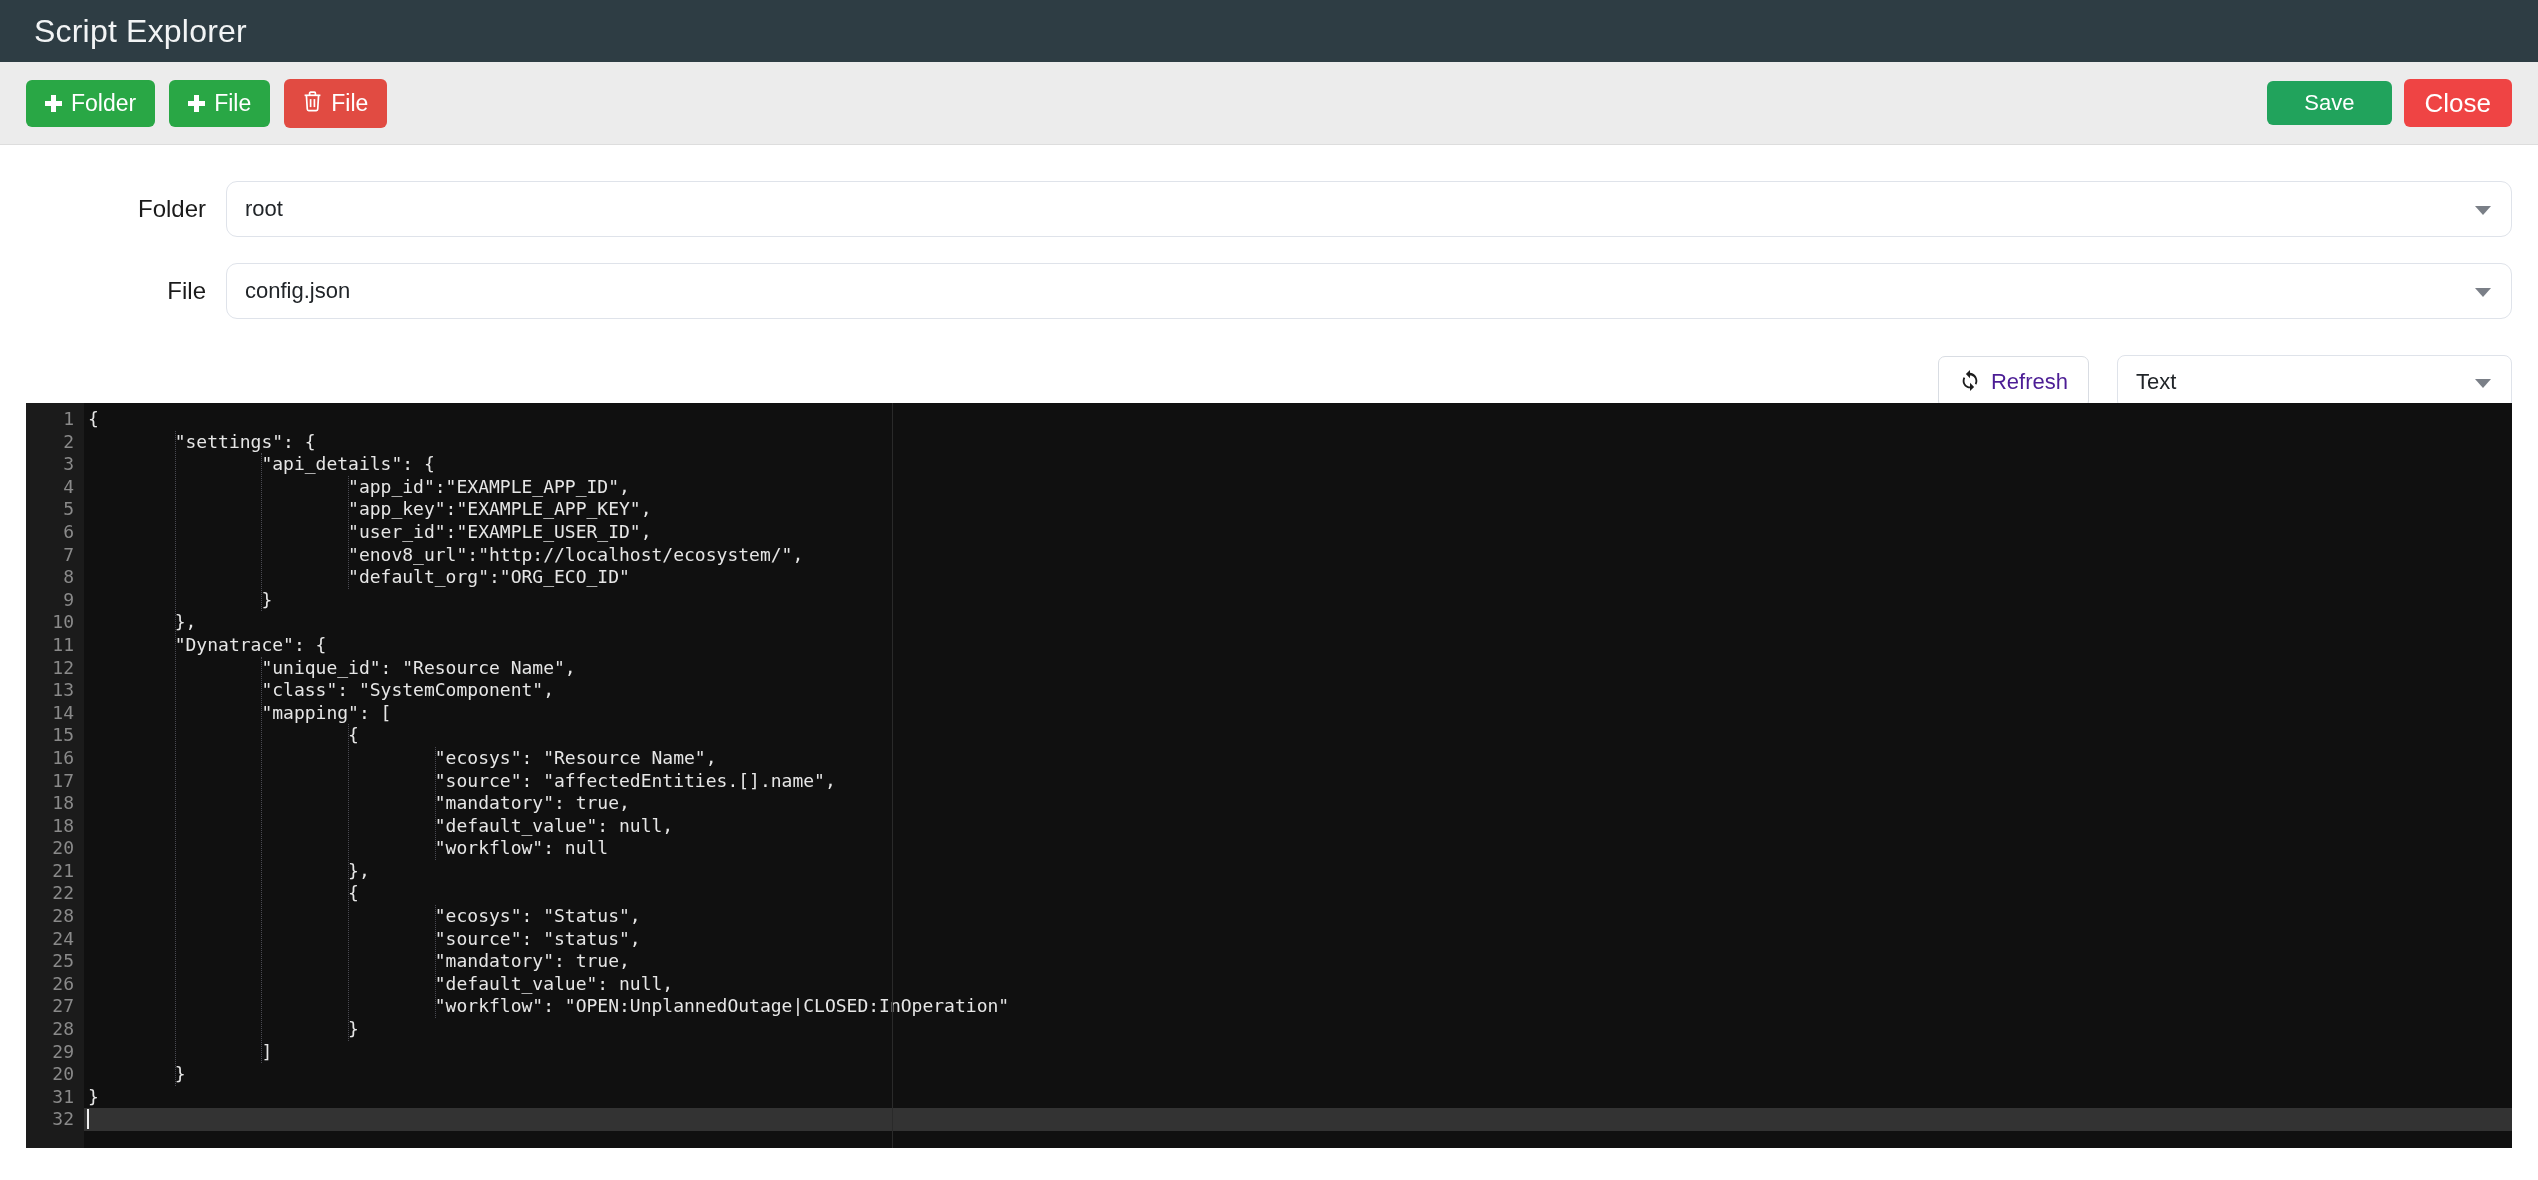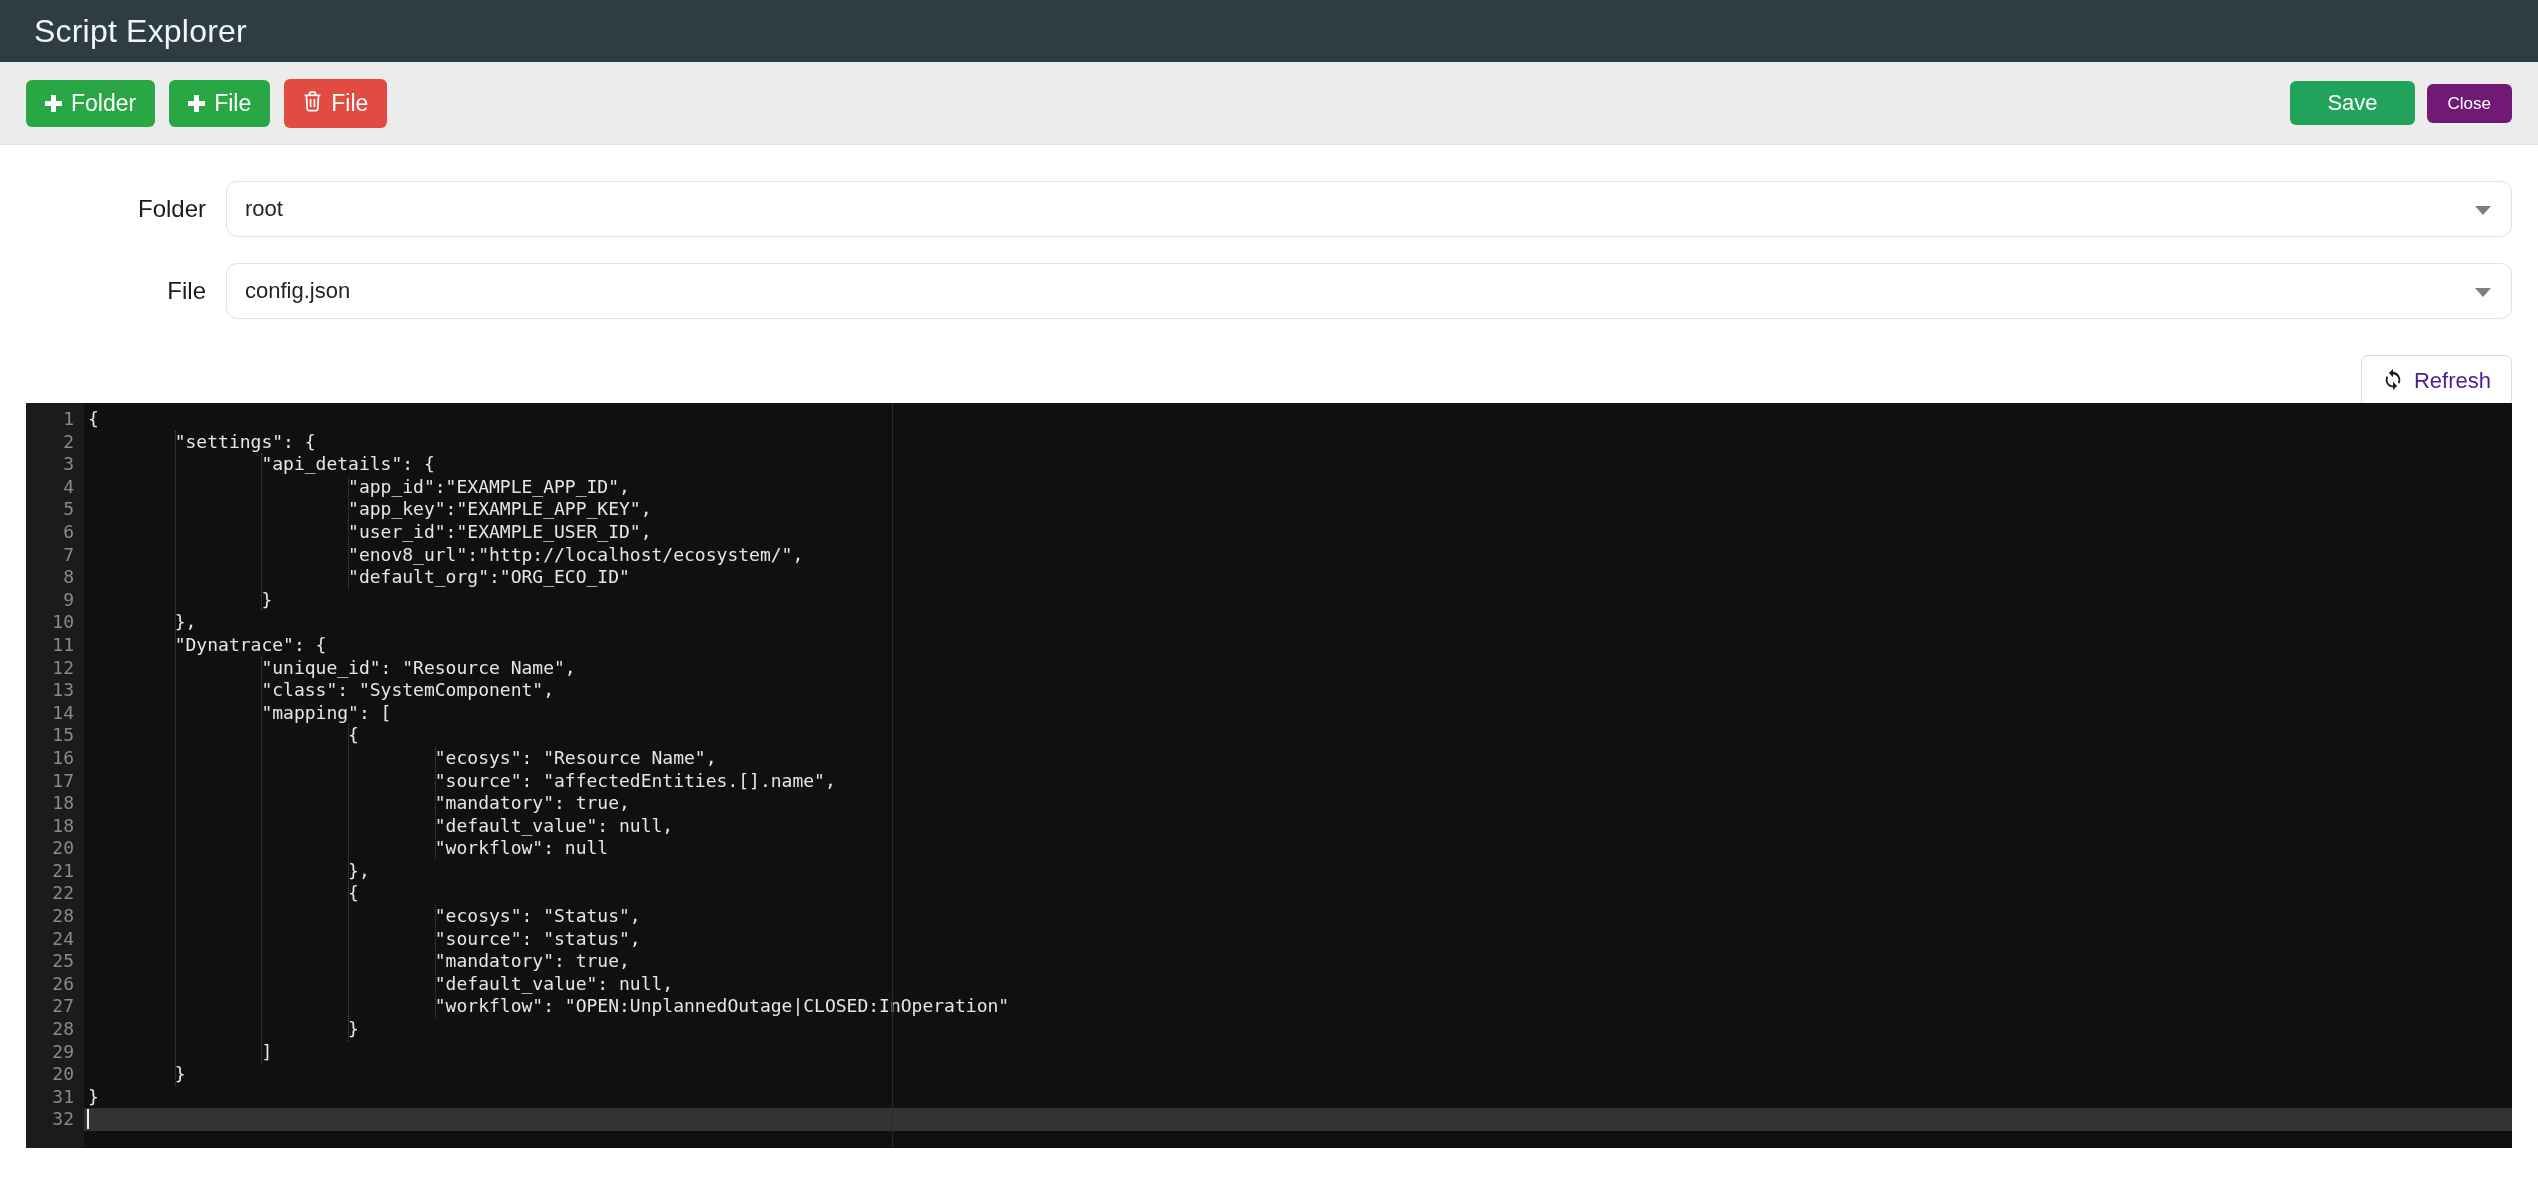--- a/index.html
+++ b/index.html
@@ -49,21 +49,21 @@
     padding: 12px 19px;
     display: inline-flex;
     align-items: center;
     gap: 9px;
     cursor: pointer;
     white-space: nowrap;
   }
   .btn-green { background: #29a745; }
   .btn-red   { background: #e14b42; }
   .btn-save  { background: #21a35c; padding: 11px 37px; font-size: 22px; }
-  .btn-close { background: #701a75; padding: 11px 21px; font-size: 17px; }
+  .btn-close { background: #ef4444; padding: 11px 21px; font-size: 26px; }
 
   .gi { display: inline-block; line-height: 1; }
   .plus-ico {
     position: relative;
     width: 17px; height: 17px;
   }
   .plus-ico::before, .plus-ico::after {
     content: ""; position: absolute; background: #fff;
   }
   .plus-ico::before { left: 0; top: 6px; width: 17px; height: 5px; }
@@ -281,20 +281,24 @@
   <button class="btn-refresh">
     <span class="gi">
       <svg width="22" height="22" viewBox="0 0 24 24" fill="#1d1d1d">
         <path d="M12 4V1L7.5 5.5 12 10V7c3.31 0 6 2.69 6 6 0 1.01-.25 1.97-.7 2.8l1.46 1.46A7.93 7.93 0 0 0 20 13c0-4.42-3.58-9-8-9z"></path>
         <path d="M12 19c-3.31 0-6-2.69-6-6 0-1.01.25-1.97.7-2.8L5.24 8.74A7.93 7.93 0 0 0 4 13c0 4.42 3.58 8 8 8v3l4.5-4.5L12 15v4z"></path>
       </svg>
     </span>
     <span>Refresh</span>
   </button>
 
+  <div class="sel-mode">
+    <span>Text</span>
+    <span class="caret"></span>
+  </div>
 </div>
 
 <div class="editor">
   <div class="printmargin"></div>
   <div class="guides" id="guides">
       <div class="guide" style="left: 90.64px; top: 27.6px; height: 655.4px;"></div>
       <div class="guide" style="left: 177.28px; top: 50.2px; height: 158.2px;"></div>
       <div class="guide" style="left: 177.28px; top: 253.6px; height: 406.8px;"></div>
       <div class="guide" style="left: 263.92px; top: 72.8px; height: 113px;"></div>
       <div class="guide" style="left: 263.92px; top: 321.4px; height: 316.4px;"></div>

